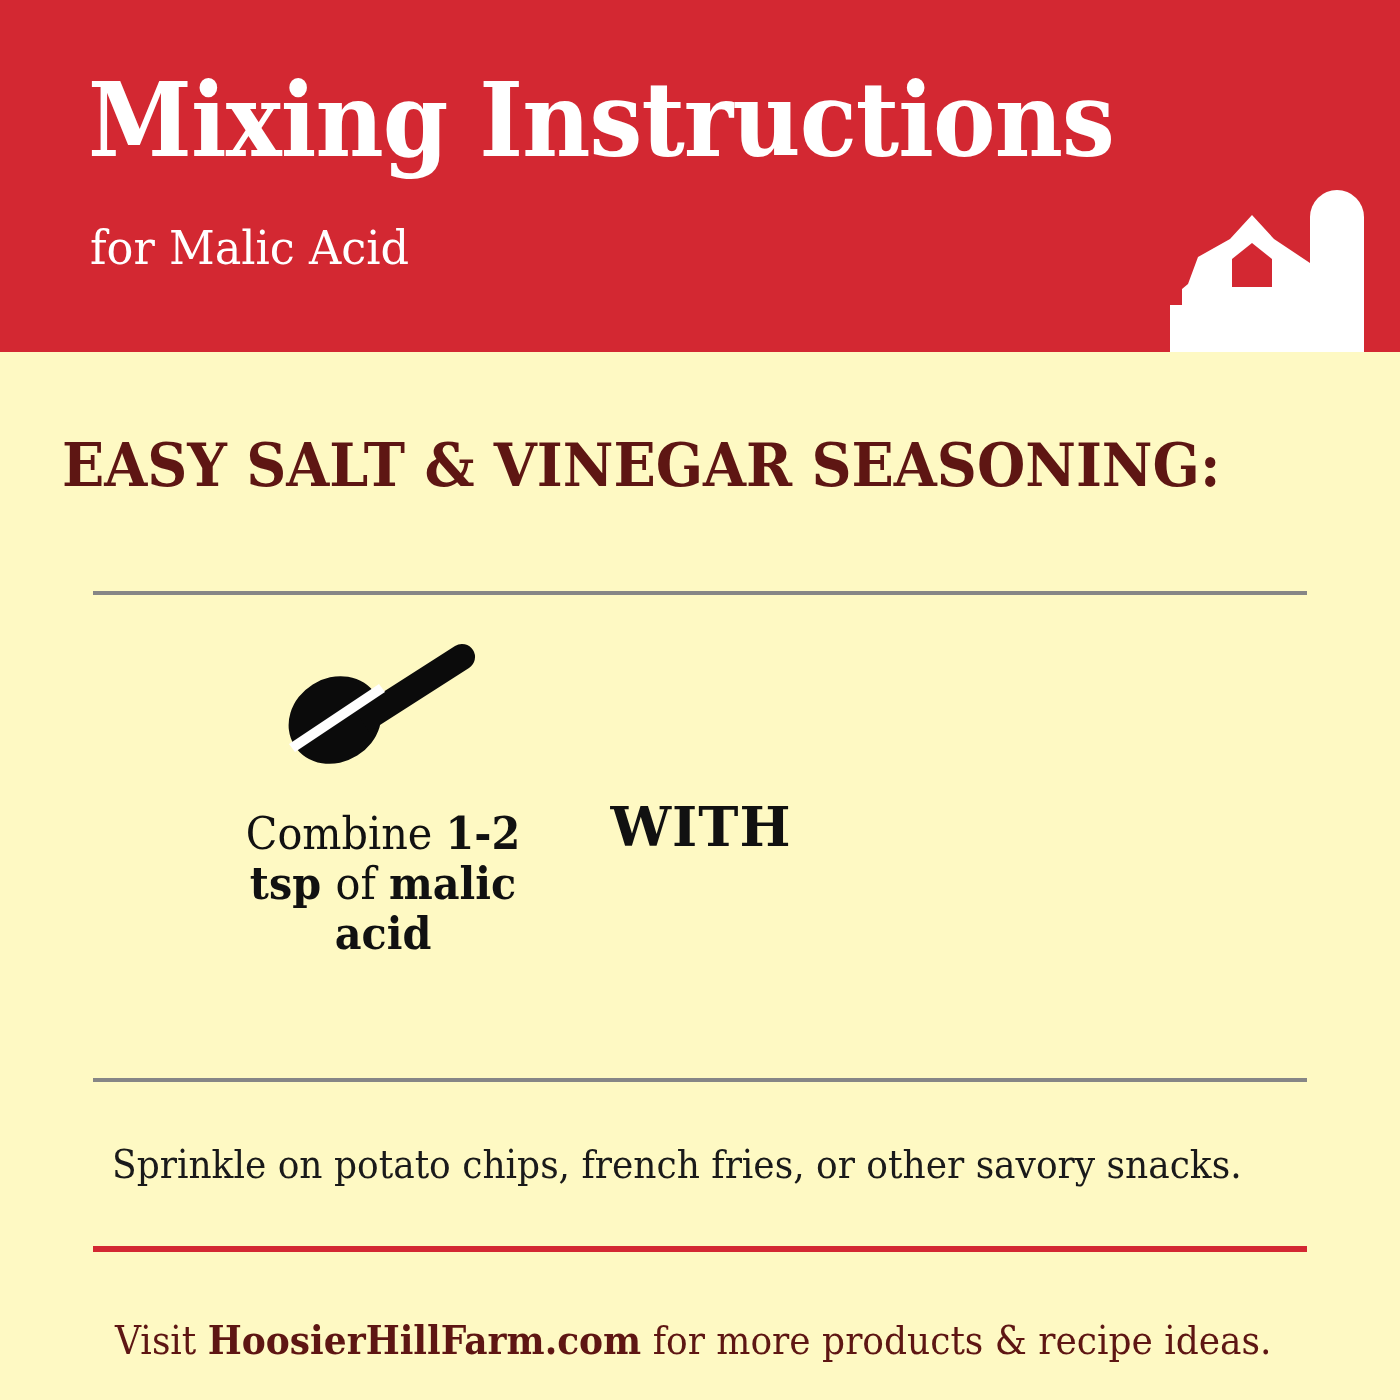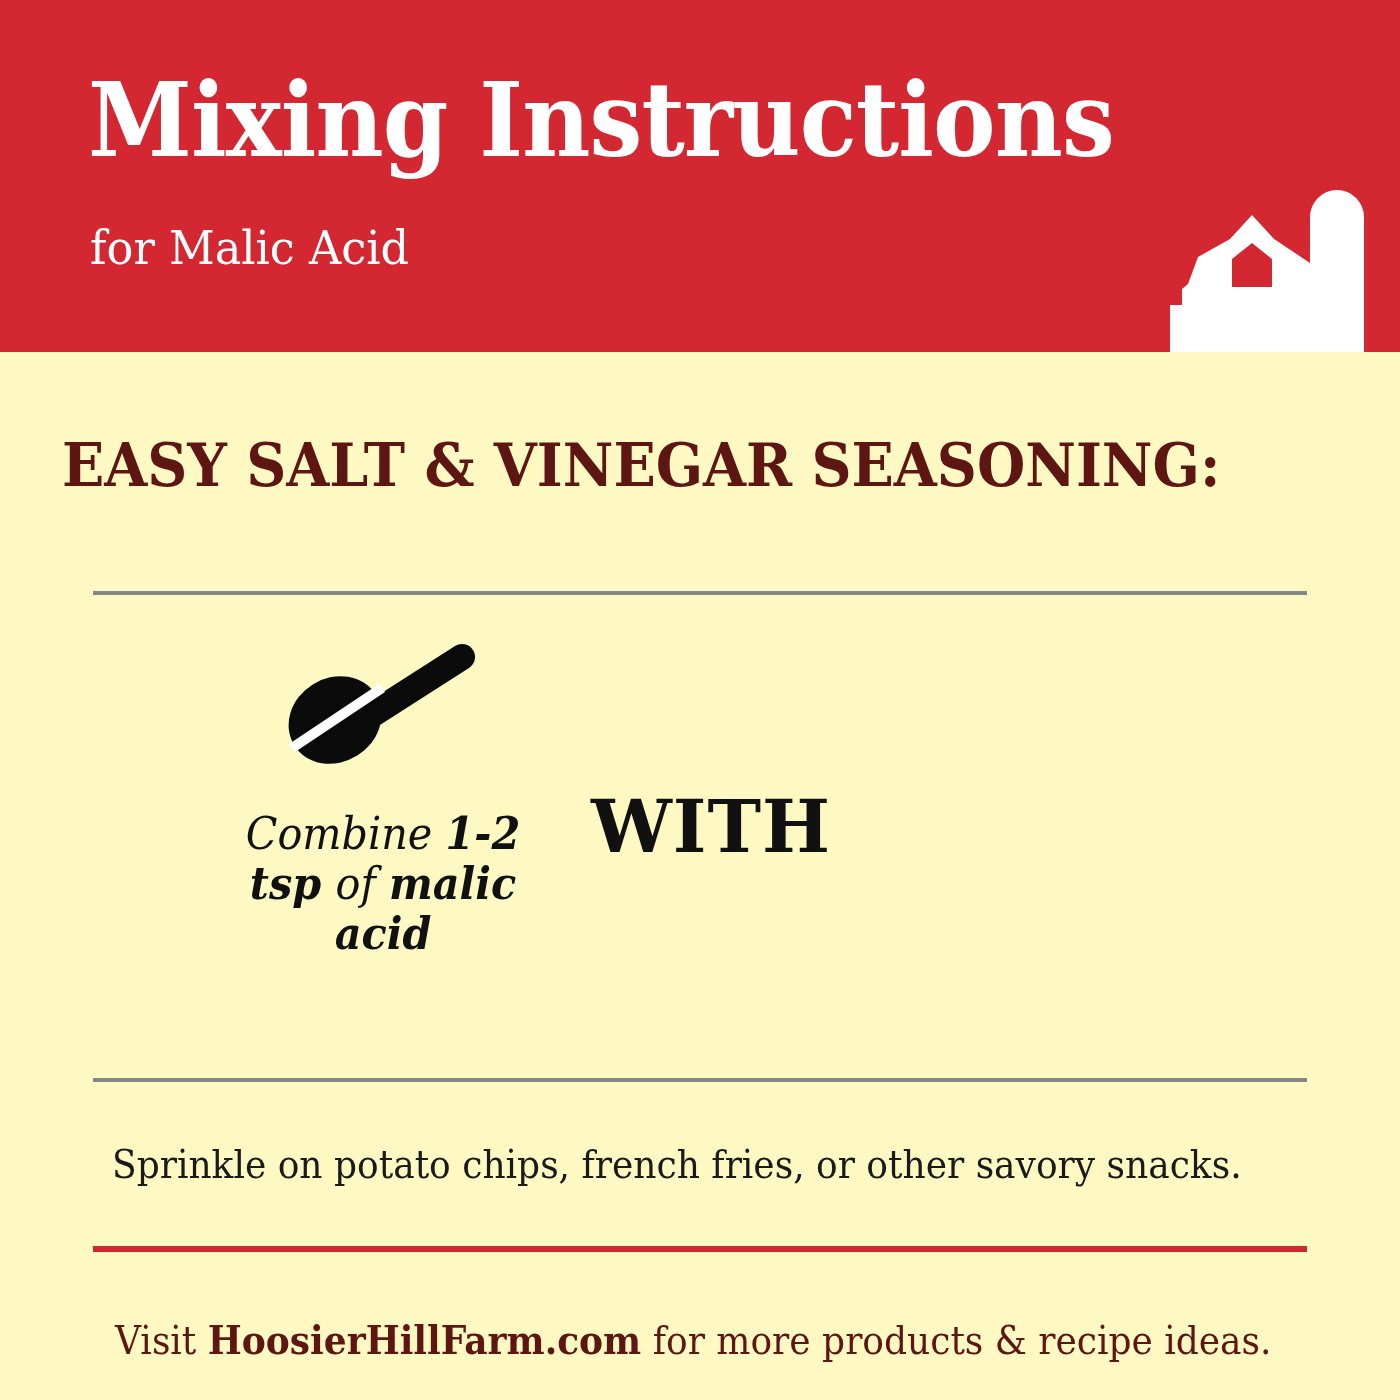--- a/index.html
+++ b/index.html
@@ -119,21 +119,21 @@
     width: 1214px;
     height: 440px;
   }
 
   .mix-col {
     position: absolute;
     top: 0;
     width: 380px;
     text-align: center;
   }
-  .mix-col.left  { left: 100px; font-style: italic; }
+  .mix-col.left  { left: 100px; }
   .mix-col.right { left: 715px; }
 
   .spoon-wrap {
     width: 100%;
     height: 165px;
     display: flex;
     align-items: center;
     justify-content: center;
   }
 
@@ -151,21 +151,21 @@
   .mix-col.right .mix-caption { margin-top: 62px; padding: 0 64px; }
 
   .with-label {
     position: absolute;
     left: 498px;
     top: 178px;
     width: 220px;
     text-align: center;
     font-family: "DejaVu Serif", serif;
     font-weight: bold;
-    font-size: 72px;
+    font-size: 54px;
     line-height: 58px;
     color: #111111;
     letter-spacing: 1px;
   }
 
   
   .usage-note {
     position: absolute;
     left: 112px;
     top: 1140px;

